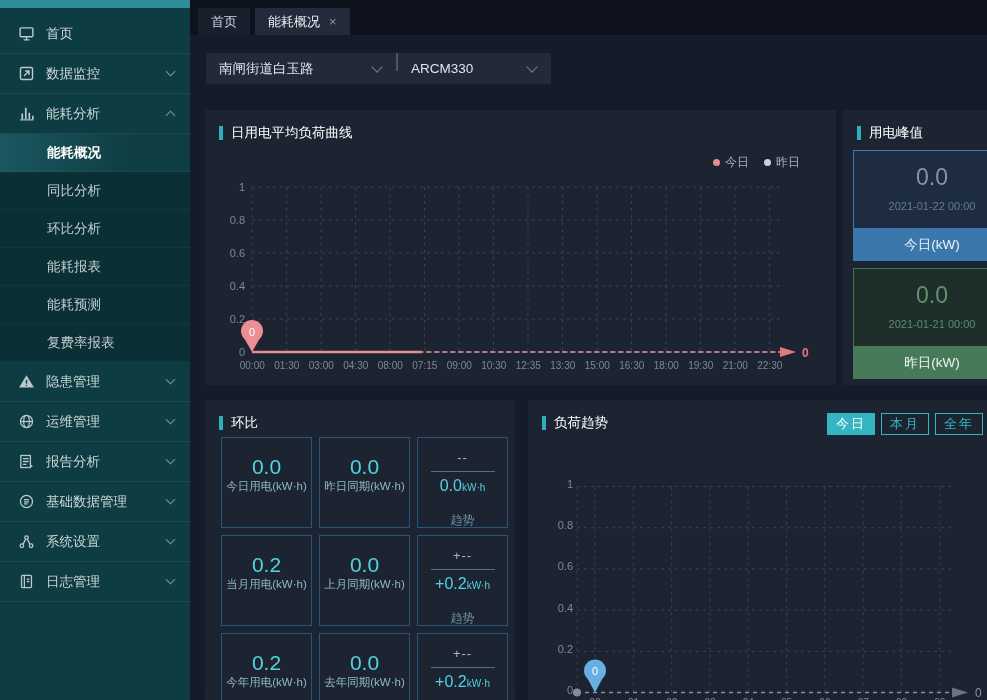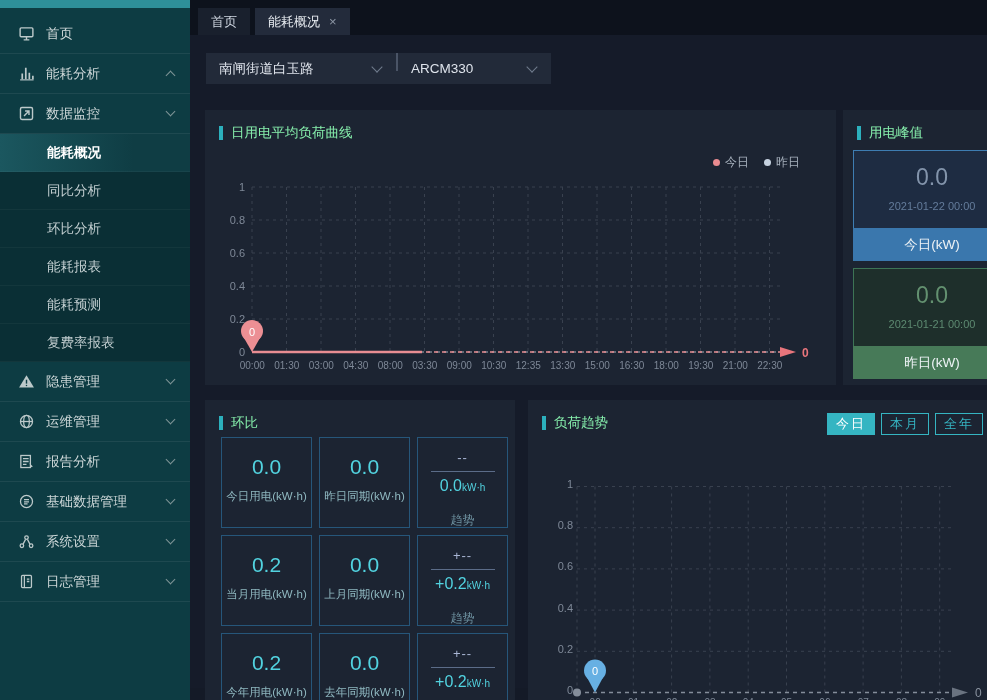--- a/index.html
+++ b/index.html
@@ -41,21 +41,21 @@
   .sel-chev{width:8px;height:8px;border-right:1.5px solid #707b8d;border-bottom:1.5px solid #707b8d;
             transform:rotate(45deg);margin-right:15px;margin-top:-4px}
   .sel-div{width:2px;height:18px;background:#4a5466}
 
   .panel{position:absolute;background:#1c2432}
   .p-load{left:15px;top:75px;width:631px;height:275px}
   .p-peak{left:653px;top:75px;width:144px;height:275px;overflow:hidden}
   .p-ring{left:15px;top:365px;width:310px;height:335px}
   .p-trend{left:338px;top:365px;width:459px;height:335px}
   .p-title{position:absolute;left:14px;top:14px;display:flex;align-items:center;gap:8px;
-           font-size:13.5px;color:#86efac}
+           font-size:13.5px;color:#ffffff}
   .t-bar{width:4px;height:14px;background:#2cb0bd}
 
   
   .chart-svg{position:absolute;left:0;top:0;width:100%;height:100%;overflow:visible}
   .yticks{position:absolute;display:flex;flex-direction:column;justify-content:space-between;
           color:#7e8897;font-size:11px;text-align:right}
   .ytick{height:16px;line-height:16px}
   .xticks{position:absolute;display:flex;color:#7e8897;font-size:10px}
   .xtick{flex:1;text-align:center;white-space:nowrap}
   .p-load .yticks{left:0;top:69px;width:40px;height:181px}
@@ -79,21 +79,21 @@
   .pc1 .pc-date{color:#647c9b}.pc2 .pc-date{color:#5d8a71}
   .pc-foot{position:absolute;left:-1px;right:-1px;bottom:-1px;height:33px;line-height:33px;
            font-size:13.5px;color:#eef3f6}
   .pc1 .pc-foot{background:#3a77ad}.pc2 .pc-foot{background:#477a58}
 
   
   .ring-grid{position:absolute;left:16px;top:37px;display:grid;grid-template-columns:repeat(3,91px);
              grid-auto-rows:91px;gap:7px}
   .r-card{border:1px solid #26567a;text-align:center}
   .r-val{font-size:21px;color:#52d3e0;margin-top:17px}
-  .r-label{font-size:11.5px;color:#8fb8c0;margin-top:10px;white-space:nowrap}
+  .r-label{font-size:11.5px;color:#8fb8c0;white-space:nowrap}
   .r-num{font-size:13px;color:#a9b6d4;margin-top:12px;letter-spacing:1px}
   .r-divline{width:64px;height:1px;background:#5b6c88;margin:6px auto 5px}
   .r-den{font-size:16px;color:#52d3e0}
   .r-unit{font-size:10px}
   .r-tlabel{font-size:12px;color:#6f93a2;margin-top:17px}
 
   
   .trend-btns{position:absolute;top:13px;right:4px;display:flex;gap:6px}
   .t-btn{height:22px;line-height:20px;padding:0 8px;font-size:13px;letter-spacing:2px;
          color:#35b5c2;border:1px solid #35b5c2;cursor:pointer;background:transparent}
@@ -117,38 +117,38 @@
           <svg viewBox="0 0 24 24" fill="none" stroke="#bcc9ca" stroke-width="2">
               <rect x="3" y="4" width="18" height="12.5" rx="1.5"></rect>
               <path d="M8 21h8M12 17v4"></path>
             </svg>
         </span>
         <span class="s-label">首页</span>
       </div>
 
       <div class="s-item">
         <span class="s-icon">
+          <svg viewBox="0 0 24 24" fill="none" stroke="#bcc9ca" stroke-width="2">
+              <rect x="3.5" y="3.5" width="17" height="17" rx="2"></rect>
+              <path d="M8.5 15.5l7-7M10 8.5h5.5V14"></path>
+            </svg>
+        </span>
+        <span class="s-label">数据监控</span>
+        <span class="chev"></span>
+      </div>
+
+      <div class="s-item">
+        <span class="s-icon">
           <svg viewBox="0 0 24 24" fill="none" stroke="#bcc9ca" stroke-width="2.4">
               <path d="M6 20v-8M11 20V4M16 20v-9M21 20v-5"></path>
               <path d="M3 21h19" stroke-width="1.6"></path>
             </svg>
         </span>
         <span class="s-label">能耗分析</span>
         <span class="chev up"></span>
-      </div>
-
-      <div class="s-item">
-        <span class="s-icon">
-          <svg viewBox="0 0 24 24" fill="none" stroke="#bcc9ca" stroke-width="2">
-              <rect x="3.5" y="3.5" width="17" height="17" rx="2"></rect>
-              <path d="M8.5 15.5l7-7M10 8.5h5.5V14"></path>
-            </svg>
-        </span>
-        <span class="s-label">数据监控</span>
-        <span class="chev"></span>
       </div>
 
       <div class="s-sub">
         <div class="s-sub-item active">
           <span>能耗概况</span>
         </div>
         <div class="s-sub-item">
           <span>同比分析</span>
         </div>
         <div class="s-sub-item">
@@ -304,21 +304,21 @@
             <span class="ytick">0.4</span>
             <span class="ytick">0.2</span>
             <span class="ytick">0</span>
           </div>
         <div class="xticks">
             <span class="xtick">00:00</span>
             <span class="xtick">01:30</span>
             <span class="xtick">03:00</span>
             <span class="xtick">04:30</span>
             <span class="xtick">08:00</span>
-            <span class="xtick">03:30</span>
+            <span class="xtick">07:15</span>
             <span class="xtick">09:00</span>
             <span class="xtick">10:30</span>
             <span class="xtick">12:35</span>
             <span class="xtick">13:30</span>
             <span class="xtick">15:00</span>
             <span class="xtick">16:30</span>
             <span class="xtick">18:00</span>
             <span class="xtick">19:30</span>
             <span class="xtick">21:00</span>
             <span class="xtick">22:30</span>

